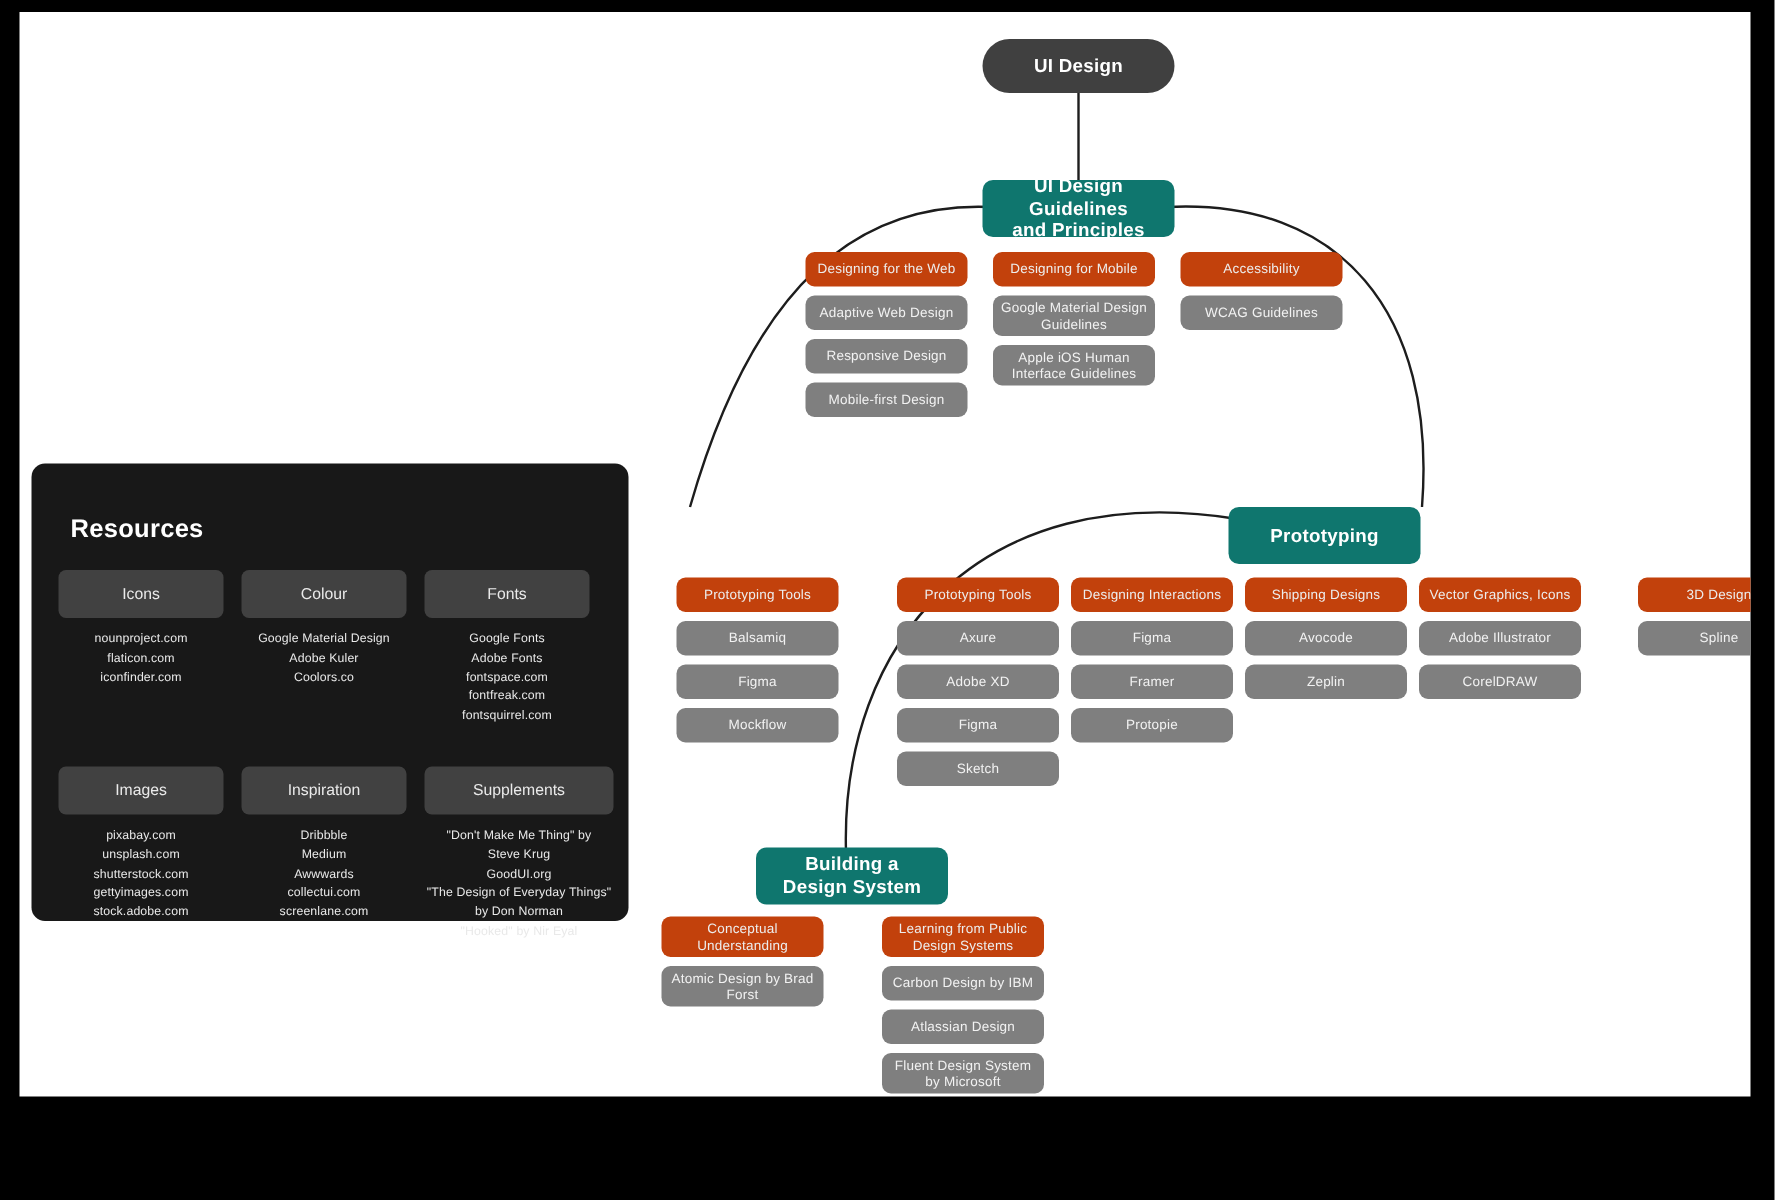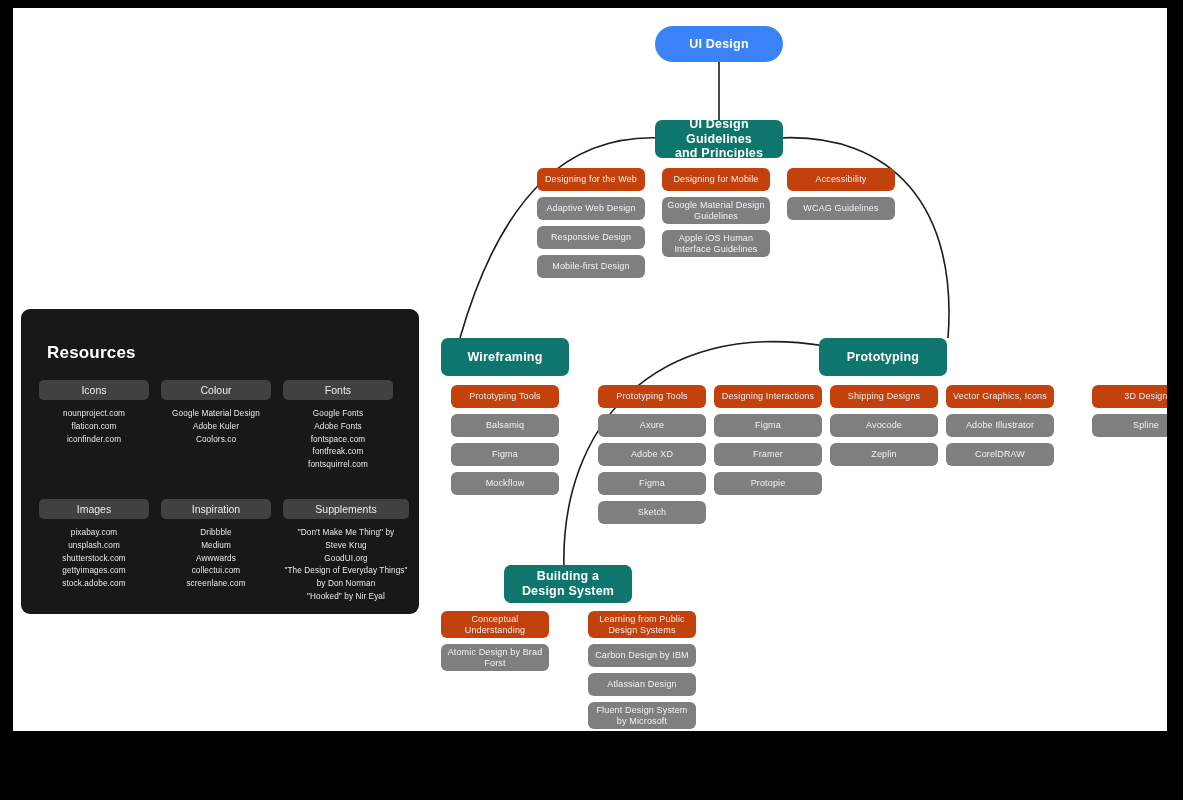--- a/index.html
+++ b/index.html
@@ -39,21 +39,21 @@
     position: absolute;
     display: flex;
     align-items: center;
     justify-content: center;
     text-align: center;
     color: #ffffff;
     line-height: 1.18;
   }
 
   .node-root {
-    background: #3b82f6;
+    background: #404040;
     border-radius: 22px;
     font-size: 12.5px;
     font-weight: bold;
     letter-spacing: .2px;
   }
   .node-branch {
     background: #0f766e;
     border-radius: 7px;
     font-size: 12.5px;
     font-weight: bold;
@@ -101,21 +101,21 @@
     color: #ffffff;
     font-size: 17px;
     font-weight: bold;
     letter-spacing: .2px;
     margin: 12px 0 17px 8px;
   }
   .res-row { display: flex; gap: 12px; margin-bottom: 8px; }
   .res-col { width: 110px; display: flex; flex-direction: column; align-items: center; }
   .res-btn {
     width: 110px;
-    height: 20px;
+    height: 32px;
     background: #414141;
     border-radius: 5px;
     color: #eaeaea;
     font-size: 10.5px;
     display: flex;
     align-items: center;
     justify-content: center;
     margin-bottom: 8px;
   }
   .res-list { text-align: center; }
@@ -161,23 +161,20 @@
     <div class="col-head h1line">Designing for Mobile</div>
     <div class="col-item h2line">Google Material Design Guidelines</div>
     <div class="col-item h2line">Apple iOS Human Interface Guidelines</div>
   </div>
 
   <div class="column" style="left:774px; top:160px; width:108px;">
     <div class="col-head h1line">Accessibility</div>
     <div class="col-item h1line">WCAG Guidelines</div>
   </div>
 
-  <div class="node node-branch" style="left:428px; top:330px; width:128px; height:38px;">
-    <span>Wireframing</span>
-  </div>
 
   <div class="column" style="left:438px; top:377px; width:108px;">
     <div class="col-head h1line">Prototyping Tools</div>
     <div class="col-item h1line">Balsamiq</div>
     <div class="col-item h1line">Figma</div>
     <div class="col-item h1line">Mockflow</div>
   </div>
 
   <div class="node node-branch" style="left:806px; top:330px; width:128px; height:38px;">
     <span>Prototyping</span>

